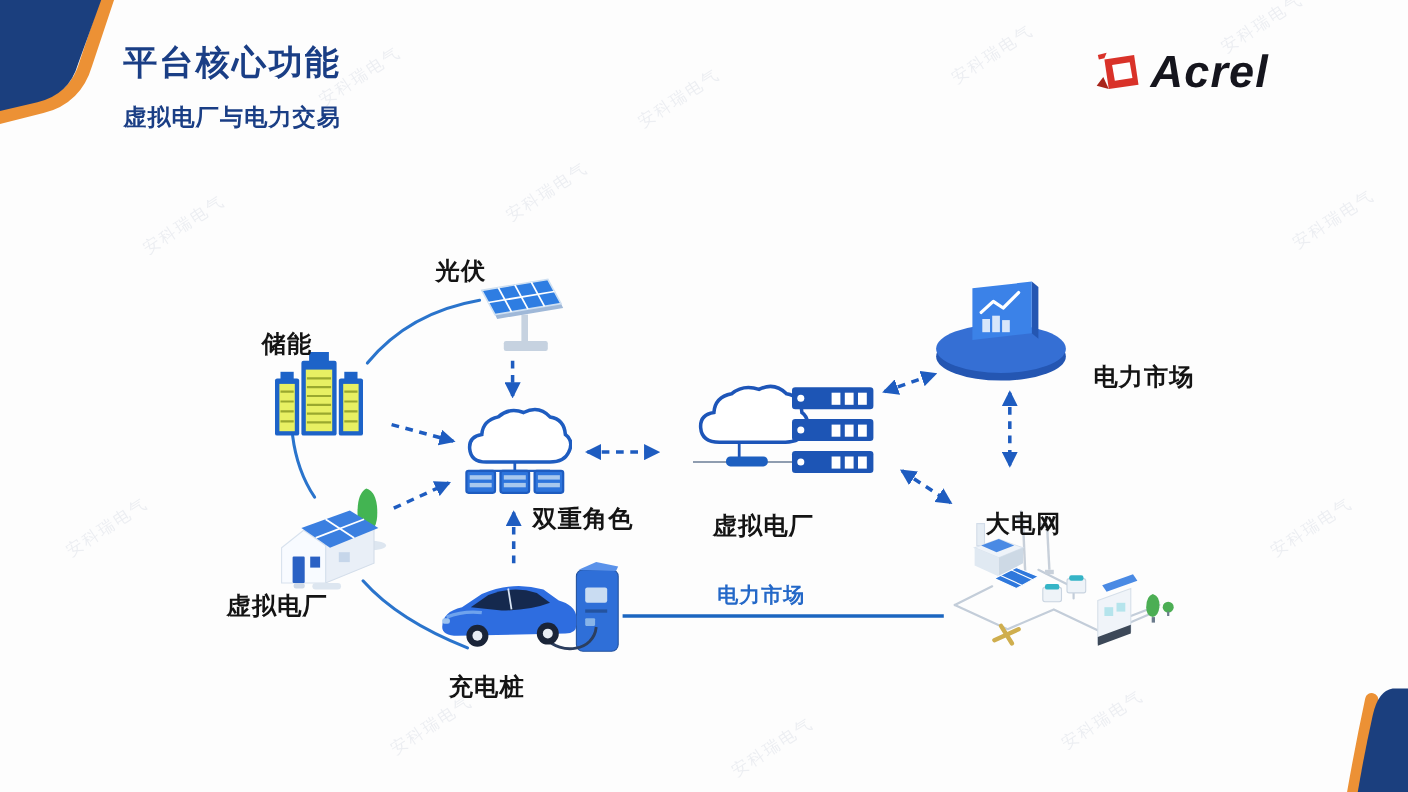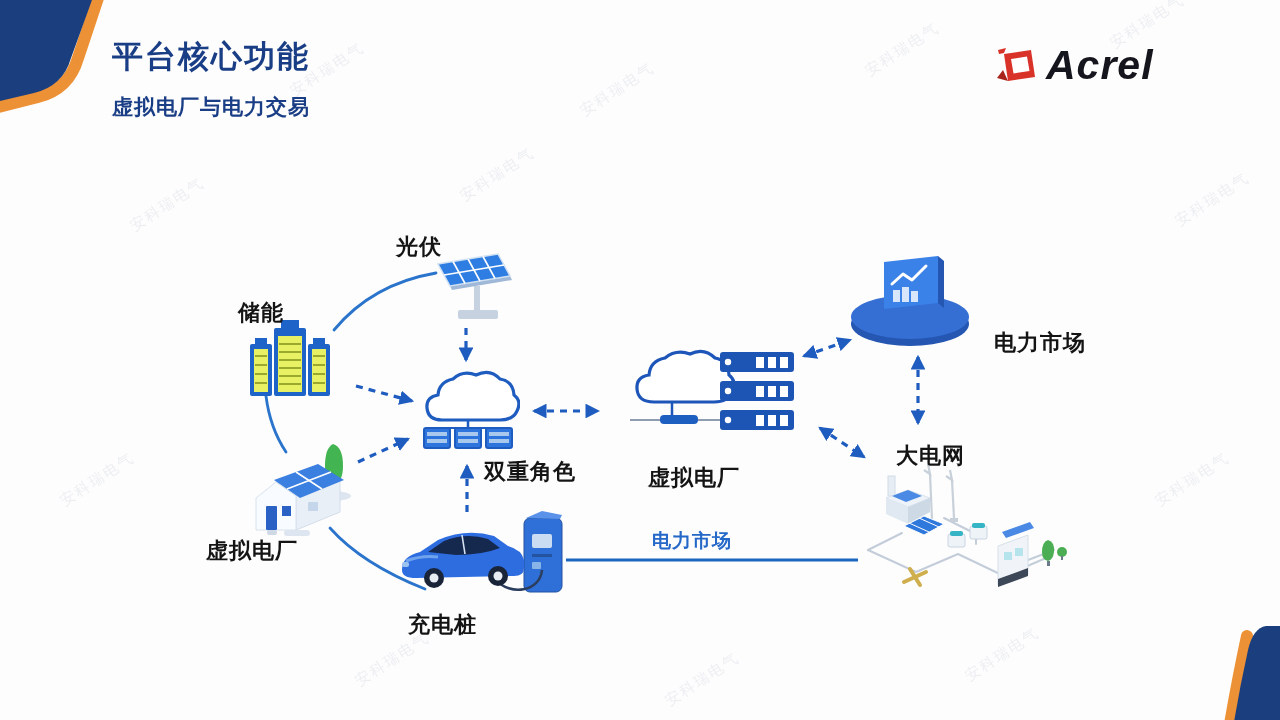--- a/index.html
+++ b/index.html
@@ -19,21 +19,21 @@
   
   .dg-title{left:560px;top:170px;width:280px;text-align:center;font-size:31px;font-weight:800;color:#15418f;letter-spacing:3px;}
   .node-label{font-size:22px;font-weight:600;color:#141414;letter-spacing:1px;white-space:nowrap;}
   .lbl-solar{left:396px;top:232px;}
   .lbl-storage{left:238px;top:298px;}
   .lbl-load{left:206px;top:536px;}
   .lbl-charger{left:408px;top:610px;}
   .lbl-optimize{left:484px;top:457px;}
   .lbl-platform{left:648px;top:463px;}
   .lbl-market{left:994px;top:312px;margin-top:16px;}
-  .lbl-grid{left:896px;top:441px;}
+  .lbl-grid{left:896px;top:462px;}
   .lbl-energy{left:652px;top:528px;font-size:19px;font-weight:700;color:#2468c8;}
   .caption{left:520px;top:616px;width:400px;text-align:center;font-size:27px;font-weight:800;color:#1b4fa8;letter-spacing:1px;}
 
   .wm{color:rgba(120,140,168,0.13);font-size:15px;letter-spacing:2px;transform:rotate(-33deg);white-space:nowrap;pointer-events:none;}
   .overlay{left:0;top:0;pointer-events:none;}
 </style>
 </head>
 <body>
 
 <div class="slide">

